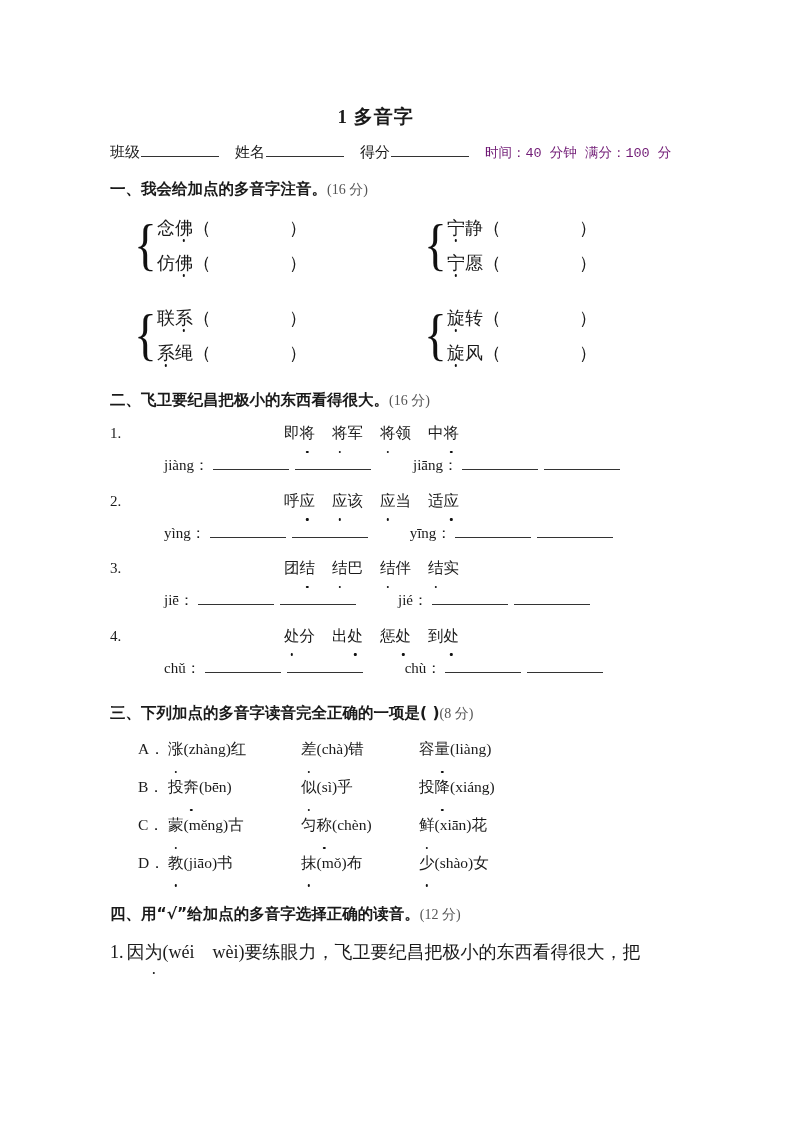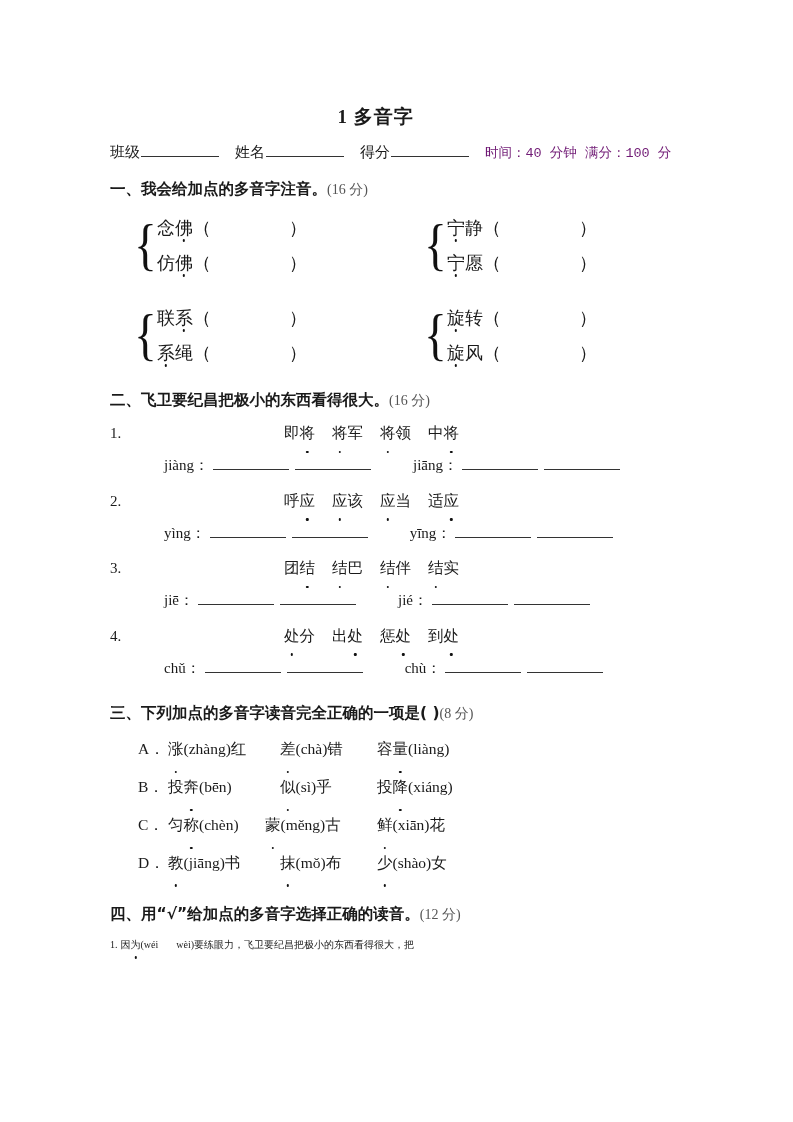--- a/index.html
+++ b/index.html
@@ -193,28 +193,29 @@
     line-height: 2.45;
     padding-left: 28px;
   }
   .opt-letter {
     font-family: "Liberation Serif", serif;
     width: 30px;
     flex: none;
   }
   .opt-parts {
     display: flex;
+    gap: 21px;
   }
   .opt-part { white-space: nowrap; }
   .pin { font-family: "Liberation Serif", serif; }
 
   
   .ex4 { margin-top: 22px; }
   .ex4-q {
-    font-size: 10px;
+    font-size: 18px;
     line-height: 1.9;
     margin-top: 10px;
   }
   .ex4-num { font-family: "Liberation Serif", serif; margin-right: 3px; }
   .choice-pair { font-family: "Liberation Serif", serif; }
   .gap-wide { display: inline-block; width: 18px; }
 </style>
 </head>
 <body>
 
@@ -396,29 +397,29 @@
             <span class="opt-letter">B．</span>
             <span class="opt-parts">
               <span class="opt-part" style="min-width: 112px;"><span>投</span><span class="dot">奔</span><span class="pin">(bēn)</span></span>
               <span class="opt-part" style="min-width: 97px;"><span class="dot">似</span><span class="pin">(sì)</span><span>乎</span></span>
               <span class="opt-part"><span>投</span><span class="dot">降</span><span class="pin">(xiáng)</span></span>
             </span>
           </div>
           <div class="ex3-opt">
             <span class="opt-letter">C．</span>
             <span class="opt-parts">
+              <span class="opt-part" style="min-width: 112px;"><span class="dot">蒙</span><span class="pin">(měng)</span><span>古</span></span>
               <span class="opt-part" style="min-width: 97px;"><span>匀</span><span class="dot">称</span><span class="pin">(chèn)</span></span>
-              <span class="opt-part" style="min-width: 112px;"><span class="dot">蒙</span><span class="pin">(měng)</span><span>古</span></span>
               <span class="opt-part"><span class="dot">鲜</span><span class="pin">(xiān)</span><span>花</span></span>
             </span>
           </div>
           <div class="ex3-opt">
             <span class="opt-letter">D．</span>
             <span class="opt-parts">
-              <span class="opt-part" style="min-width: 112px;"><span class="dot">教</span><span class="pin">(jiāng)</span><span>书</span></span>
+              <span class="opt-part" style="min-width: 112px;"><span class="dot">教</span><span class="pin">(jiāo)</span><span>书</span></span>
               <span class="opt-part" style="min-width: 97px;"><span class="dot">抹</span><span class="pin">(mǒ)</span><span>布</span></span>
               <span class="opt-part"><span class="dot">少</span><span class="pin">(shào)</span><span>女</span></span>
             </span>
           </div>
         </div>
     </div>
 
     <div class="ex4">
       <div class="sec-head">
         <span>四、用“√”给加点的多音字选择正确的读音。</span><span class="pts">(12 分)</span>

